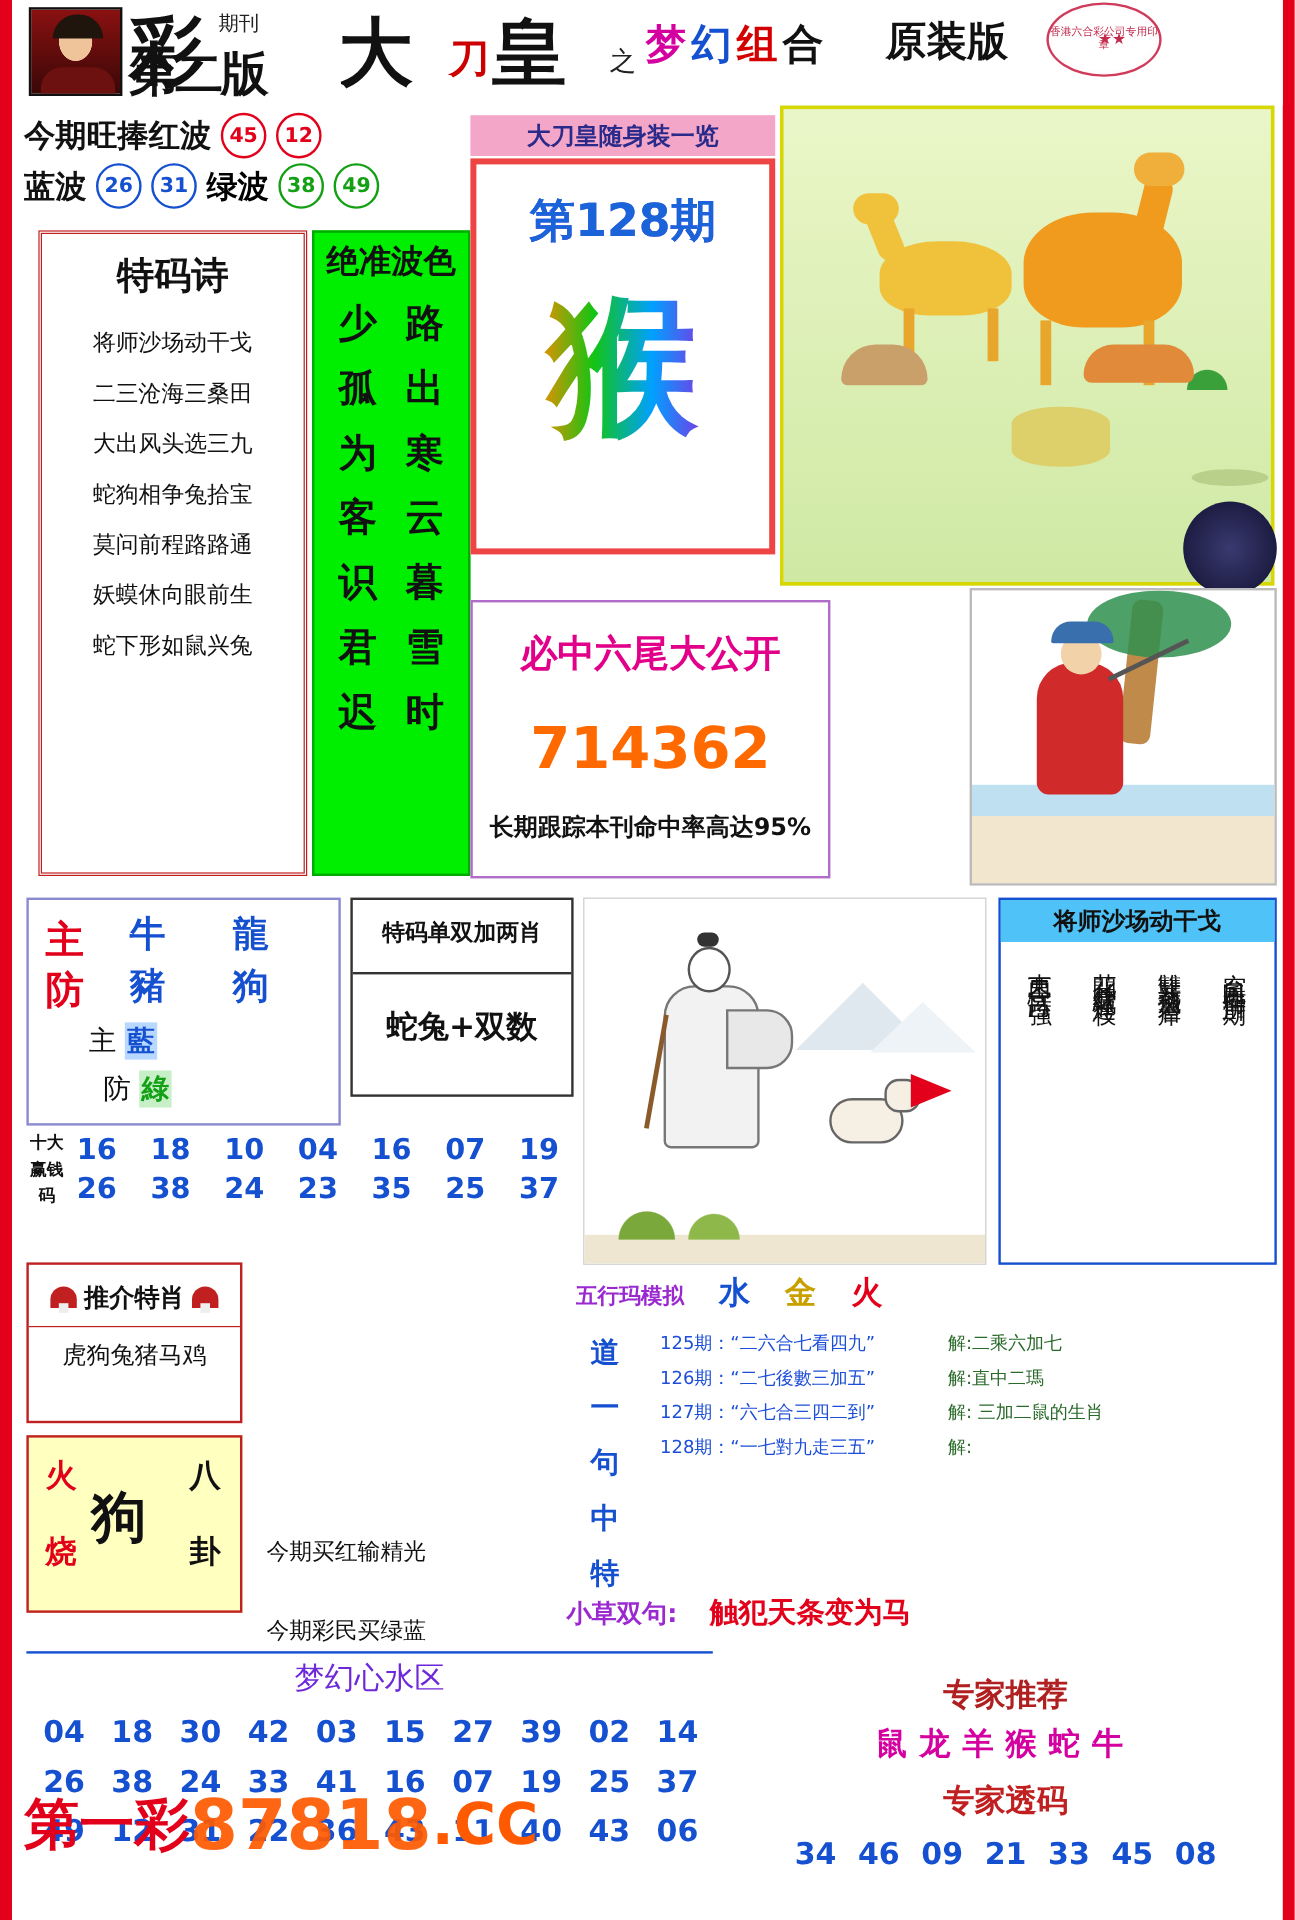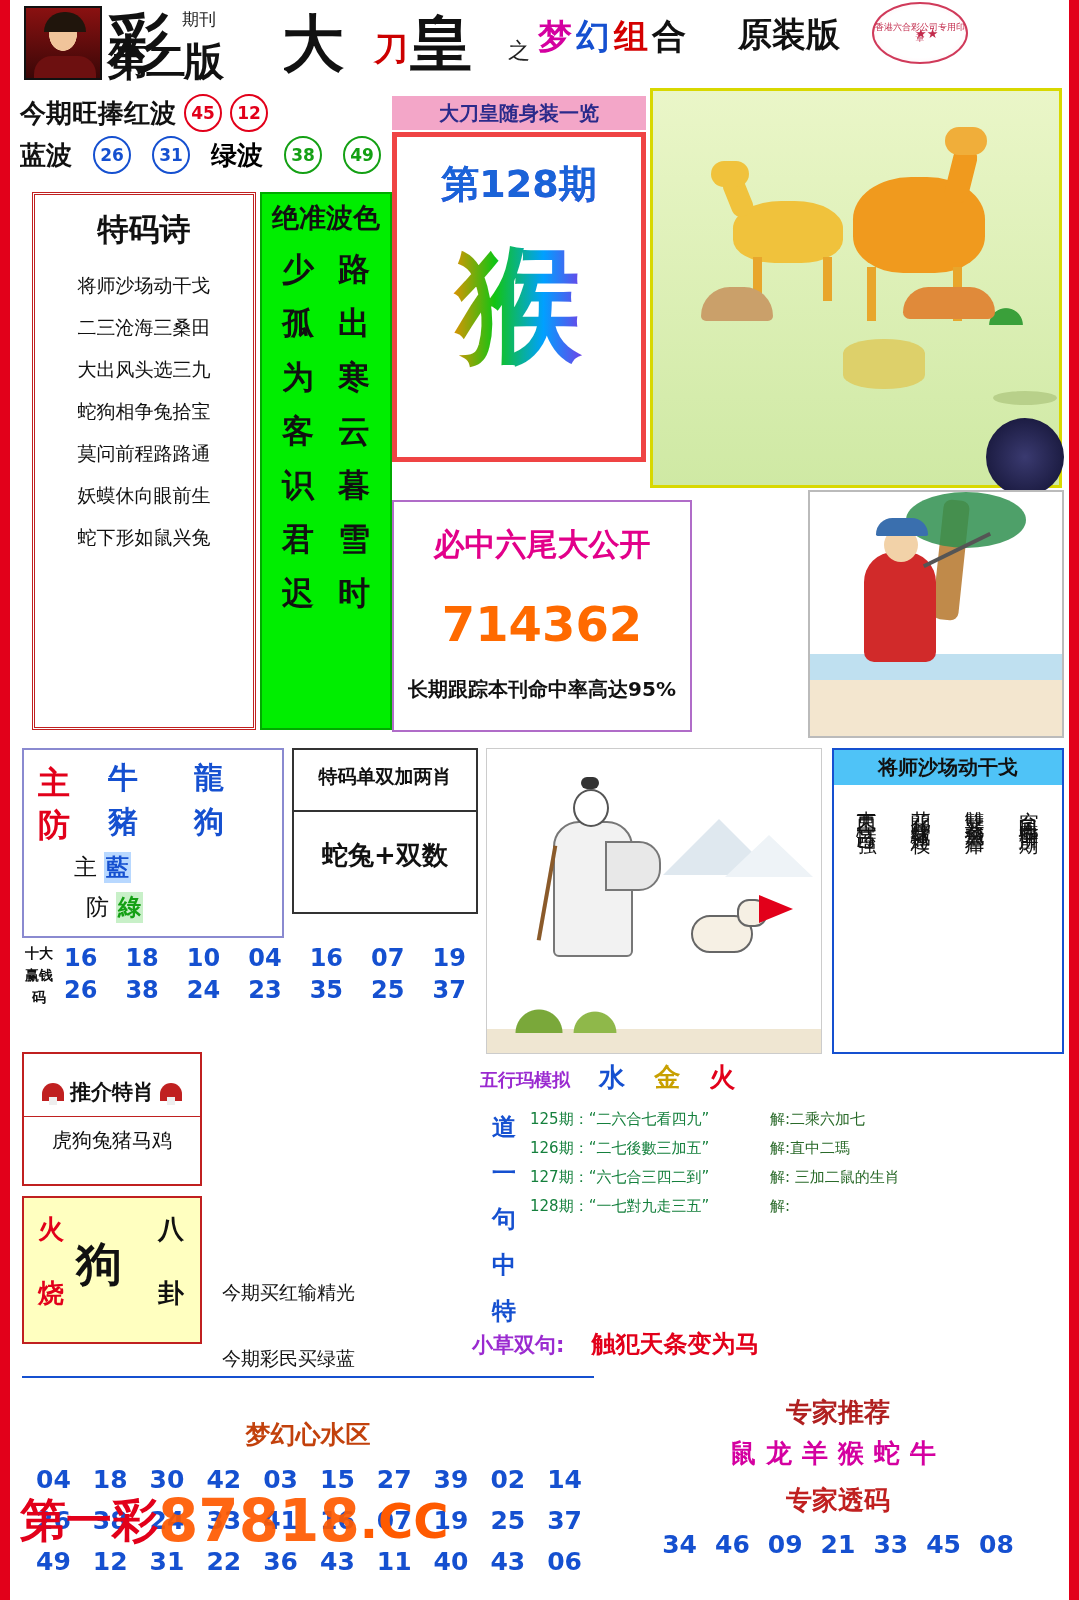--- a/index.html
+++ b/index.html
@@ -131,21 +131,21 @@
   #danshuang .v{font-size:26px;font-weight:bold;text-align:center;padding-top:26px;color:#111;}
 
   
   #shida{left:12px;top:940px;width:462px;height:96px;background:#fff;}
   #shida .label{position:absolute;left:2px;top:2px;width:30px;font-size:14px;font-weight:bold;color:#111;line-height:22px;text-align:center;}
   #shida .nums{margin-left:38px;}
   #shida .row{display:flex;gap:28px;font-size:24px;font-weight:bold;color:#1550d0;padding:4px 0 0 4px;}
 
   
   #tuijian{left:12px;top:1052px;width:180px;height:134px;border:2px solid #c02020;background:#fff;}
-  #tuijian .hdr{display:flex;align-items:center;justify-content:center;gap:6px;font-size:21px;font-weight:bold;color:#111;padding-top:24px;}
+  #tuijian .hdr{display:flex;align-items:center;justify-content:center;gap:6px;font-size:21px;font-weight:bold;color:#111;padding-top:13px;}
   #tuijian .mush{width:22px;height:18px;background:#c02020;border-radius:14px 14px 0 0;position:relative;}
   #tuijian .mush:after{content:"";position:absolute;left:7px;top:14px;width:8px;height:8px;background:#eee;}
   #tuijian hr{border:none;border-top:1px solid #c02020;margin:10px 0;}
   #tuijian .val{text-align:center;font-size:20px;color:#111;}
 
   
   #huoshao{left:12px;top:1196px;width:180px;height:148px;background:#ffffc0;border:2px solid #c02020;}
   #huoshao .c1{position:absolute;left:14px;top:14px;font-size:26px;font-weight:bold;color:#e2001a;}
   #huoshao .c2{position:absolute;left:14px;top:78px;font-size:26px;font-weight:bold;color:#e2001a;}
   #huoshao .c3{position:absolute;left:134px;top:14px;font-size:26px;font-weight:bold;color:#111;}
@@ -176,33 +176,33 @@
   #gangshi .hdr{background:#4fc3f7;color:#111;font-size:20px;font-weight:bold;text-align:center;padding:4px 0;}
   #gangshi .cols{display:flex;justify-content:space-around;padding:10px 6px;}
   #gangshi .col{writing-mode:vertical-rl;font-size:20px;color:#111;line-height:26px;letter-spacing:4px;}
 
   
   #wuxing{left:470px;top:1060px;width:410px;height:40px;}
   #wuxing .tag{font-size:18px;font-weight:bold;color:#9a2ad0;}
   #wuxing .e{font-size:26px;font-weight:bold;margin-left:24px;}
   #history{left:520px;top:1110px;width:420px;height:120px;}
   #history .row{display:flex;font-size:15px;color:#111;margin-bottom:10px;}
-  #history .q{width:240px;color:#15803d;}
+  #history .q{width:240px;color:#1d4ed8;margin-left:20px;}
   #history .a{color:#2a6a2a;}
 
   
   #daoju{left:472px;top:1104px;width:44px;height:220px;}
   #daoju div{font-size:24px;font-weight:bold;color:#1550d0;text-align:center;line-height:46px;}
   #xiaocao{left:462px;top:1328px;width:460px;height:40px;}
   #xiaocao .k{font-size:21px;font-weight:bold;color:#9a2ad0;}
   #xiaocao .v{font-size:24px;font-weight:bold;color:#e2001a;margin-left:22px;}
 
   
   #xinshui{left:12px;top:1376px;width:572px;height:206px;border-top:2px solid #1550d0;background:#fff;}
-  #xinshui .hdr{font-size:25px;font-weight:bold;color:#c2410c;text-align:center;padding:4px 0 0;margin-top:36px;}
+  #xinshui .hdr{font-size:25px;font-weight:normal;color:#6d28d9;text-align:center;padding:4px 0 0;}
   #xinshui .grid{padding:8px 4px;}
   #xinshui .row{display:flex;gap:22px;font-size:25px;font-weight:bold;color:#1550d0;padding:6px 0 6px 10px;}
 
   
   #zhuanjia{left:600px;top:1376px;width:456px;height:206px;}
   #zhuanjia .h1{font-size:26px;font-weight:bold;color:#b02020;text-align:center;margin-top:19px;}
   #zhuanjia .z{font-size:26px;font-weight:bold;color:#d400a0;text-align:center;letter-spacing:10px;margin-top:6px;}
   #zhuanjia .h2{font-size:26px;font-weight:bold;color:#c02020;text-align:center;margin-top:12px;}
   #zhuanjia .nums{display:flex;gap:18px;justify-content:center;font-size:25px;font-weight:bold;color:#1550d0;margin-top:12px;}
 
@@ -237,21 +237,21 @@
     <div class="abs" id="seal">香港六合彩公司专用印章</div>
     <div id="seal-star">★★</div>
   </div>
 
   <div class="abs" id="waveband">
     <div style="display:flex;align-items:center;gap:8px;height:42px;">
       <span class="wave-label">今期旺捧红波</span>
       <span class="ball red">45</span>
       <span class="ball red">12</span>
     </div>
-    <div style="display:flex;align-items:center;gap:21px;height:42px;">
+    <div style="display:flex;align-items:center;gap:8px;height:42px;">
       <span class="wave-label">蓝波</span>
       <span class="ball blue">26</span>
       <span class="ball blue">31</span>
       <span class="wave-label" style="color:#000000">绿波</span>
       <span class="ball green">38</span>
       <span class="ball green">49</span>
     </div>
   </div>
 
   <div class="abs" id="bose">

